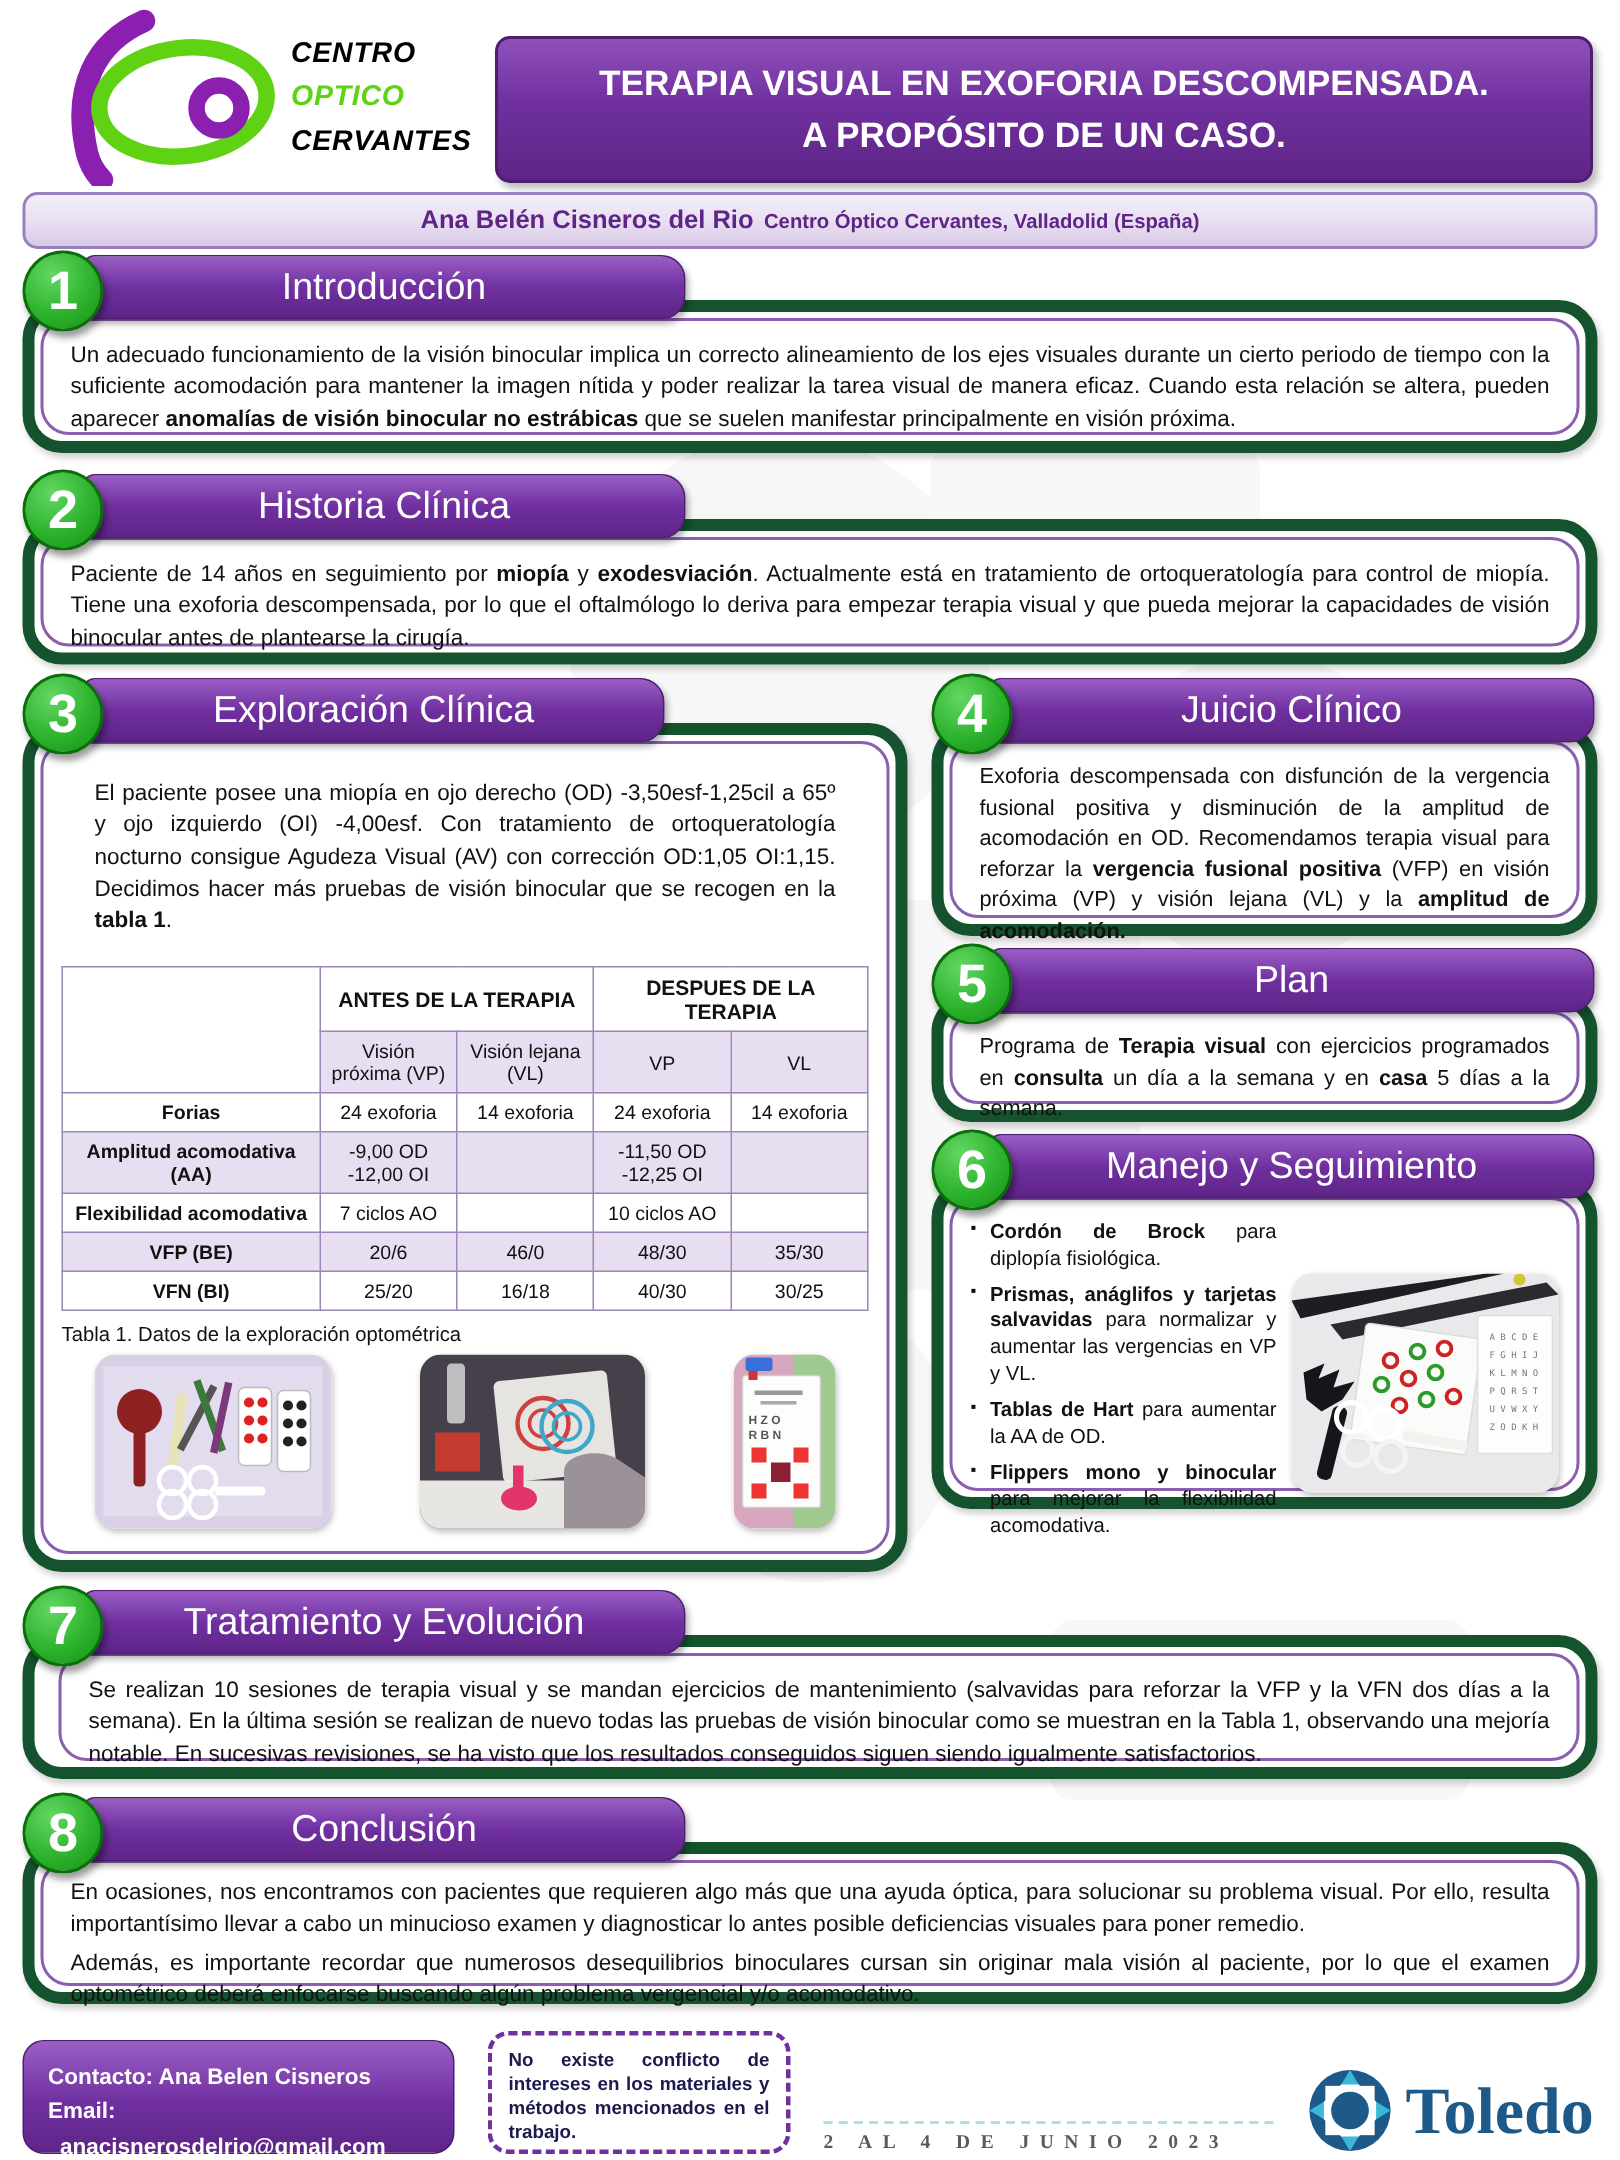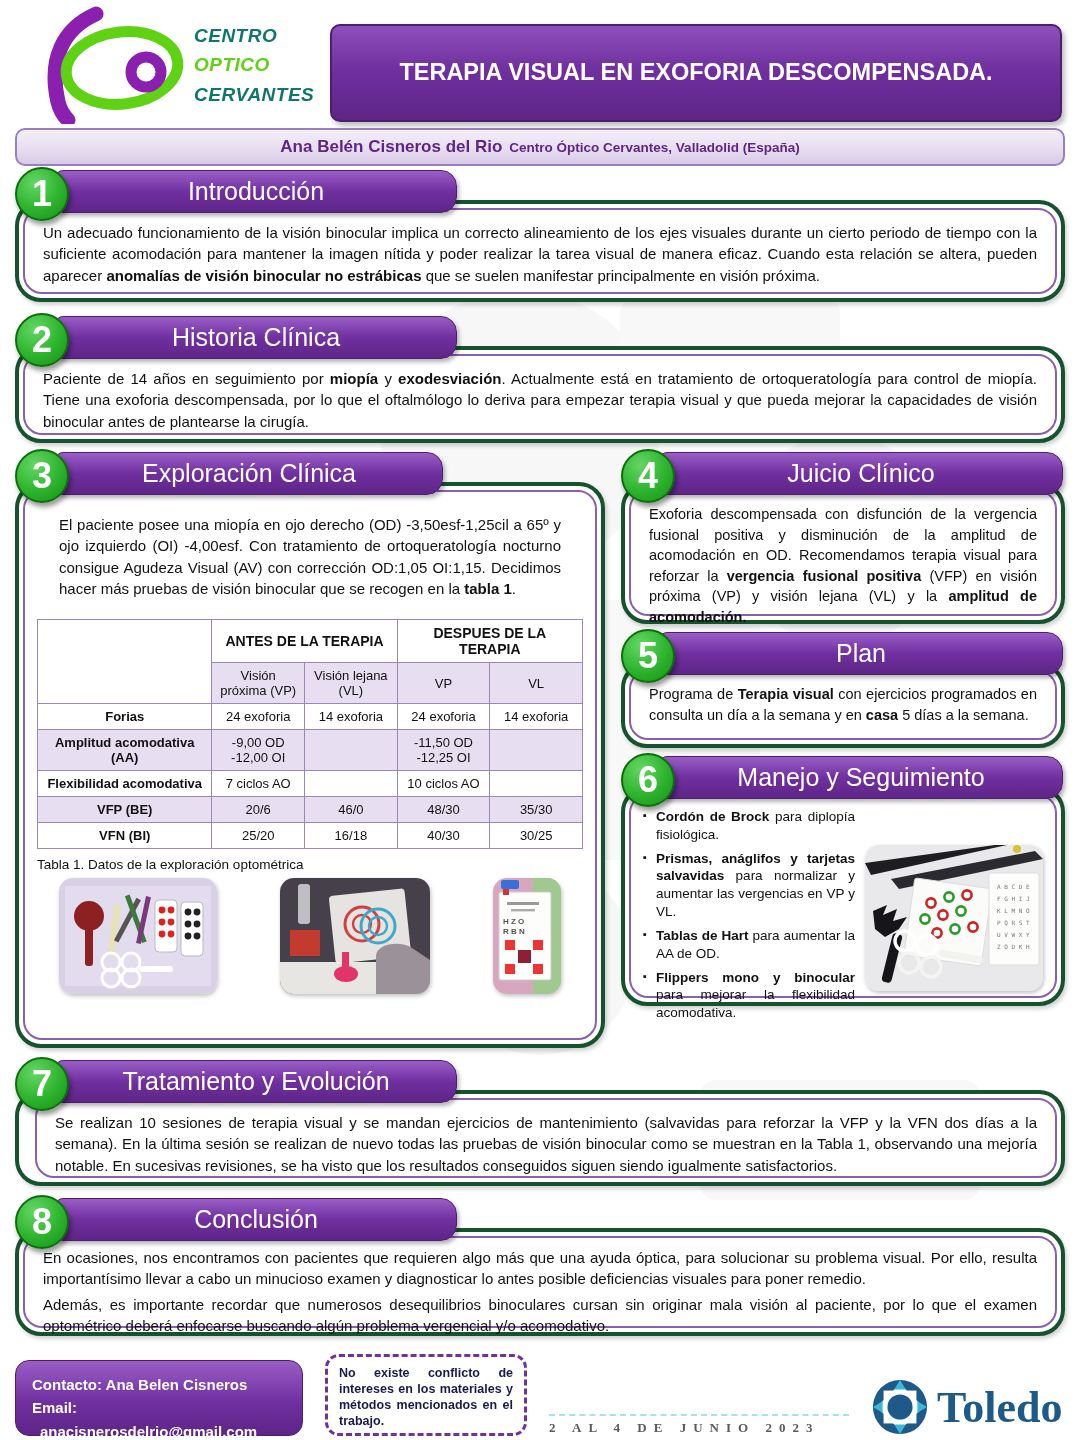--- a/index.html
+++ b/index.html
@@ -7,21 +7,21 @@
   .poster{
     position:relative; width:1080px; height:1440px; overflow:hidden;
     background:#fff; font-family:"Liberation Sans", sans-serif; color:#111;
   }
   
   .watermark{ position:absolute; inset:0; opacity:.06; z-index:0; pointer-events:none; }
 
   
   .logo-block{ position:absolute; left:34px; top:6px; width:300px; height:118px; display:flex; align-items:center; gap:10px; z-index:1; }
   .logo-text{ font-style:italic; font-weight:bold; font-size:19px; line-height:1.55; letter-spacing:.5px; }
-  .logo-text .l1,.logo-text .l3{ color:#0f766e; }
+  .logo-text .l1,.logo-text .l3{ color:#000000; }
   .logo-text .l2{ color:#5fd214; }
   .title-banner{
     position:absolute; left:330px; top:24px; width:732px; height:98px; z-index:1;
     background:linear-gradient(180deg,#8f50bb 0%, #70309f 45%, #5e2587 100%);
     border:2px solid #4d1d6e; border-radius:10px;
     display:flex; flex-direction:column; align-items:center; justify-content:center;
     color:#fff; font-weight:bold; font-size:23.5px; text-align:center; line-height:1.5;
     box-shadow:3px 4px 5px rgba(0,0,0,.25);
   }
   .author-bar{
@@ -48,21 +48,21 @@
     position:absolute; left:40px; top:0; height:43px;
     background:linear-gradient(180deg,#9a5ec6 0%, #7030a0 50%, #5e2587 100%);
     border:1px solid #4d1d6e; border-radius:8px 16px 16px 8px;
     display:flex; align-items:center; justify-content:center;
     color:#fff; font-size:25px; box-shadow:2px 3px 4px rgba(0,0,0,.3);
   }
   .banner.w-std{ width:402px; }
   .banner.w-col{ left:38px; right:2px; }
   .box{
     position:relative; z-index:2; margin-top:-16px;
-    border:4px solid #14532d; border-radius:26px; background:rgba(255,255,255,.93); padding:4px;
+    border:8px solid #14532d; border-radius:26px; background:rgba(255,255,255,.93); padding:4px;
     box-shadow:2px 3px 4px rgba(0,0,0,.18);
   }
   .box-inner{ border:2px solid #8a5fb0; border-radius:19px; padding:12px 18px; height:100%; }
   .body-text{ font-size:15px; line-height:1.42; text-align:justify; }
 
   
   .h-s1 .box{ height:102px; } .h-s2 .box{ height:97px; }
   .h-s7 .box{ height:96px;padding-left:16px; }  .h-s8 .box{ height:108px; }
   .h-s8 .box-inner{ padding:9px 18px; }
   .h-s8 p + p{ margin-top:4px; }
@@ -139,20 +139,21 @@
     </svg>
     <div class="logo-text">
       <div class="l1">CENTRO</div>
       <div class="l2">OPTICO</div>
       <div class="l3">CERVANTES</div>
     </div>
   </div>
 
   <div class="title-banner">
     <div>TERAPIA VISUAL EN EXOFORIA DESCOMPENSADA.</div>
+    <div>A PROPÓSITO DE UN CASO.</div>
   </div>
 
   <div class="author-bar">
     <span class="author">Ana Belén Cisneros del Rio</span>
     <span class="affil">Centro Óptico Cervantes, Valladolid (España)</span>
   </div>
 
   <div class="section h-s1" style="top:170px;">
     <div class="sec-head">
       <div class="badge">1</div>
@@ -324,21 +325,21 @@
           </div>
       </div>
 
       <div class="section s5" style="position:relative; left:0; width:100%;">
         <div class="sec-head">
           <div class="badge">5</div>
           <div class="banner w-col">Plan</div>
         </div>
         <div class="box">
             <div class="box-inner">
-          <p class="body-text"><span>Programa de </span><span style="font-weight: bold;">Terapia visual</span><span> con ejercicios programados en </span><span style="font-weight: normal;">consulta</span><span> un día a la semana y en </span><span style="font-weight: bold;">casa</span><span> 5 días a la semana.</span></p>
+          <p class="body-text"><span>Programa de </span><span style="font-weight: bold;">Terapia visual</span><span> con ejercicios programados en </span><span style="font-weight: bold;">consulta</span><span> un día a la semana y en </span><span style="font-weight: bold;">casa</span><span> 5 días a la semana.</span></p>
         </div>
           </div>
       </div>
 
       <div class="section s6" style="position:relative; left:0; width:100%;">
         <div class="sec-head">
           <div class="badge">6</div>
           <div class="banner w-col">Manejo y Seguimiento</div>
         </div>
         <div class="box">

